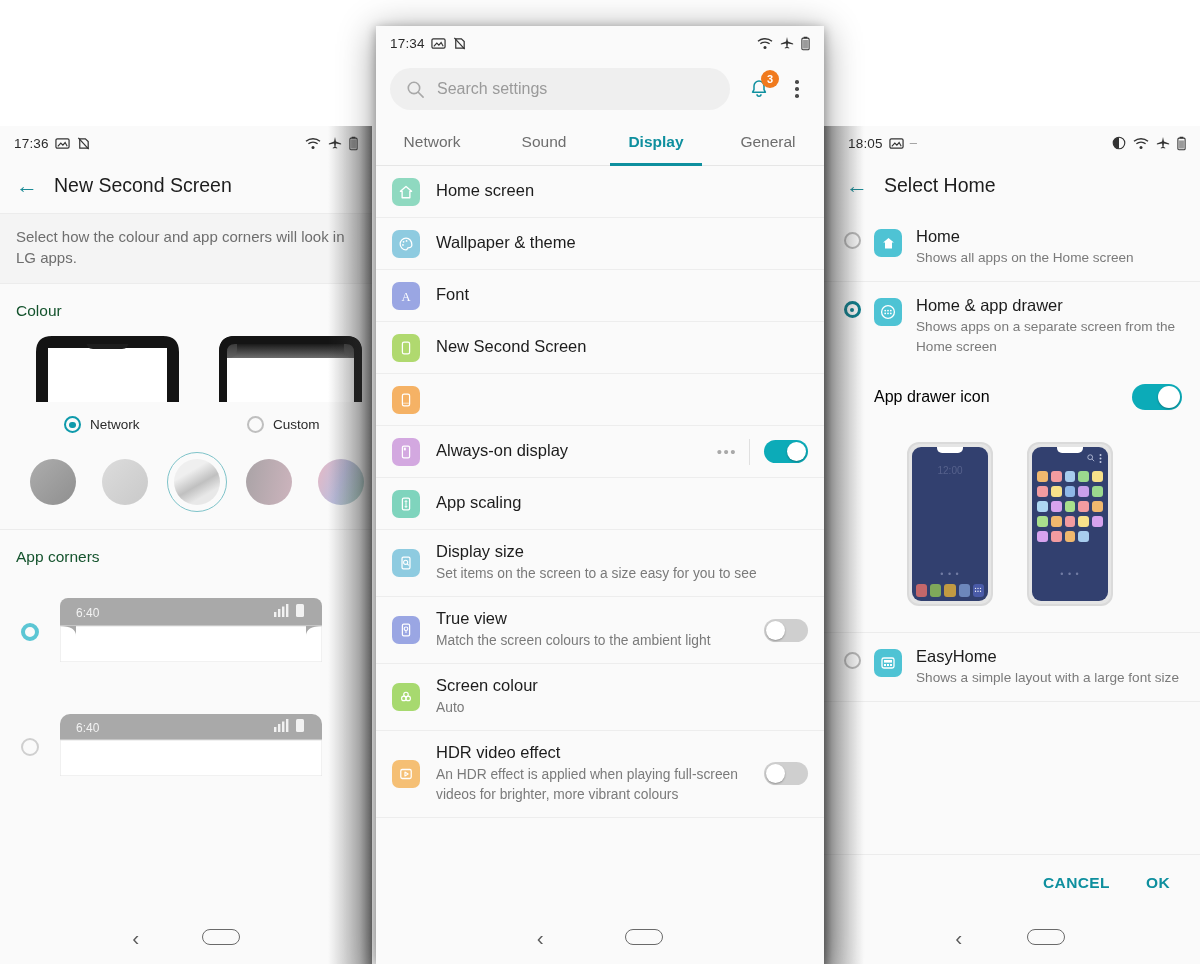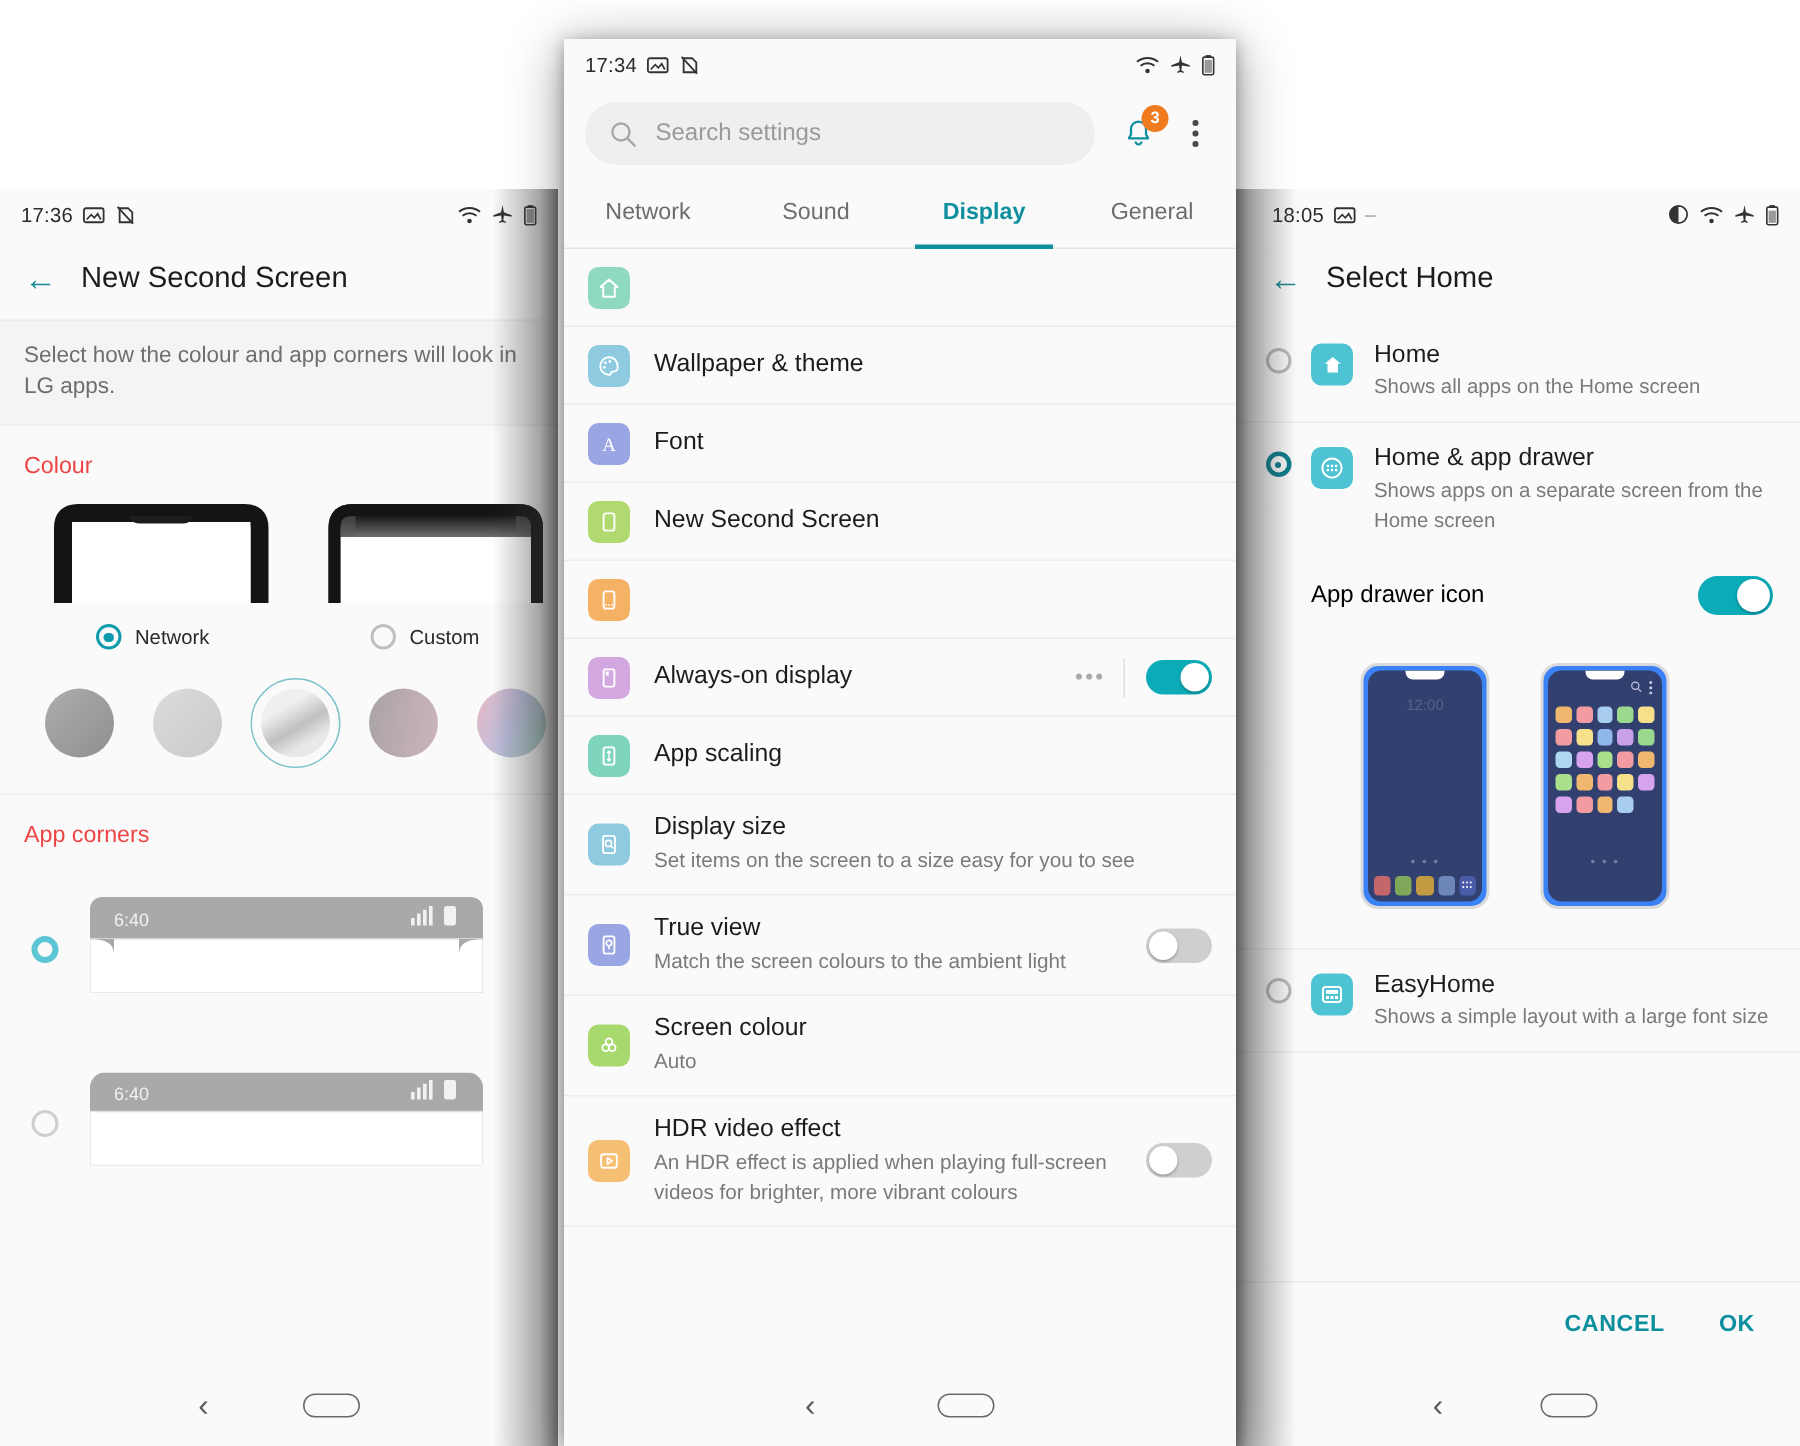--- a/index.html
+++ b/index.html
@@ -43,21 +43,21 @@
   .ic { display:inline-block; line-height:0; }
 
   
   .lp-appbar { display:flex; align-items:center; gap:16px; padding: 14px 16px 16px 16px; }
   .lp-back { color:#1b8a95; font-size:22px; line-height:1; }
   .lp-title { font-size:19.5px; color:#1c1c1c; }
   .lp-desc {
     background:#f4f4f4; border-top:1px solid #ececec; border-bottom:1px solid #ececec;
     padding: 13px 16px 15px 16px; font-size:15px; color:#6e6e6e; line-height:1.38;
   }
-  .lp-section-label { font-size:15.5px; color:#ef4444; padding: 18px 16px 2px 16px; }
+  .lp-section-label { font-size:15.5px; color:#14532d; padding: 18px 16px 2px 16px; }
   .notch-row { display:flex; gap:28px; padding: 14px 26px 0 30px; }
   .notch-wrap { width: 155px; }
   .notch-box { position:relative; width:155px; height:66px; }
   .radio-row { display:flex; align-items:center; gap:9px; margin-top:14px; padding-left: 34px; }
   .radio { width:17px; height:17px; border-radius:50%; border:2px solid #bfbfbf; position:relative; }
   .radio.on { border-color:#0e9aab; }
   .radio.on:after { content:""; position:absolute; left:3.2px; top:3.2px; width:6.6px; height:6.6px; border-radius:50%; background:#0e9aab; }
   .radio-label { font-size:13.5px; color:#2a2a2a; }
 
   .swatch-row { display:flex; gap:26px; padding: 26px 0 24px 30px; }
@@ -133,21 +133,21 @@
   .rp-texts { flex:1; }
   .rp-name { font-size:16.5px; color:#1c1c1c; }
   .rp-desc { font-size:13.6px; color:#7a7a7a; line-height:1.42; margin-top:2px; }
 
   .rp-toggle-row { display:flex; align-items:center; padding: 14px 18px 14px 54px; }
   .rp-toggle-label { flex:1; font-size:16px; color:#000000; }
   .toggle.big { width:50px; height:26px; border-radius:14px; }
   .toggle.big .knob { width:22px; height:22px; }
 
   .rp-previews { display:flex; justify-content:center; gap:34px; padding: 18px 0 26px 0; }
-  .mini { width:86px; height:164px; border:2px solid #dadada; border-radius:12px; background:#3b82f6; padding:3px; }
+  .mini { width:86px; height:164px; border:2px solid #dadada; border-radius:12px; background:#e5e5e5; padding:3px; }
   .mini-screen { width:100%; height:100%; border-radius:9px; background:#32406f; position:relative; overflow:hidden; }
   .mini-notch { position:absolute; left:50%; transform:translateX(-50%); top:0; width:26px; height:6px; background:#fff; border-radius:0 0 5px 5px; }
   .mini-clock { position:absolute; top:18px; left:0; right:0; text-align:center; color:#56618c; font-size:10px; }
   .mini-dots { position:absolute; bottom:22px; left:0; right:0; text-align:center; color:#717ba3; font-size:9px; letter-spacing:1px; }
   .mini-dock { position:absolute; bottom:4px; left:4px; right:4px; display:flex; gap:3px; align-items:center; }
   .mini-dock span { flex:1; height:13px; border-radius:3px; }
   .mini-drawer-btn { width:17px; height:17px; border-radius:50%; background:#4a5ba8; display:flex; align-items:center; justify-content:center; }
   .mini-grid { position:absolute; top:24px; left:5px; right:5px; display:grid; grid-template-columns:repeat(5,1fr); gap:4px 3px; }
   .mini-grid i { display:block; height:11px; border-radius:3px; }
   .mini-topicons { position:absolute; top:7px; right:6px; display:flex; gap:4px; align-items:center; color:#b9c0db; font-size:8px; }
@@ -589,20 +589,23 @@
     <div class="cp-list">
 
       <div class="cp-item">
         <span class="icobox">
           <span class="sq" style="background:#8fd9c0">
               <svg width="18" height="18" viewBox="0 0 20 20">
                 <path d="M10 3.8L3.8 9.2h1.9v7.2h8.6V9.2h1.9z" fill="none" stroke="#fff" stroke-width="1.5" stroke-linejoin="round"></path>
               </svg>
             </span>
         </span>
+        <div class="cp-texts">
+            <div class="cp-title">Home screen</div>
+          </div>
       </div>
 
       <div class="cp-item">
         <span class="icobox">
           <span class="sq" style="background:#8ecbe0">
               <svg width="18" height="18" viewBox="0 0 20 20">
                 <path d="M10 3.5a6.5 6.5 0 000 13c1 0 1.4-.6 1.4-1.2 0-1.2 1-1.2 2-1.2a3 3 0 003.1-3.1C16.5 6.4 13.7 3.5 10 3.5z" fill="none" stroke="#fff" stroke-width="1.4"></path>
                 <circle cx="7.3" cy="7.6" r="1" fill="#fff"></circle>
                 <circle cx="10.6" cy="6.6" r="1" fill="#fff"></circle>
                 <circle cx="6.6" cy="11" r="1" fill="#fff"></circle>

